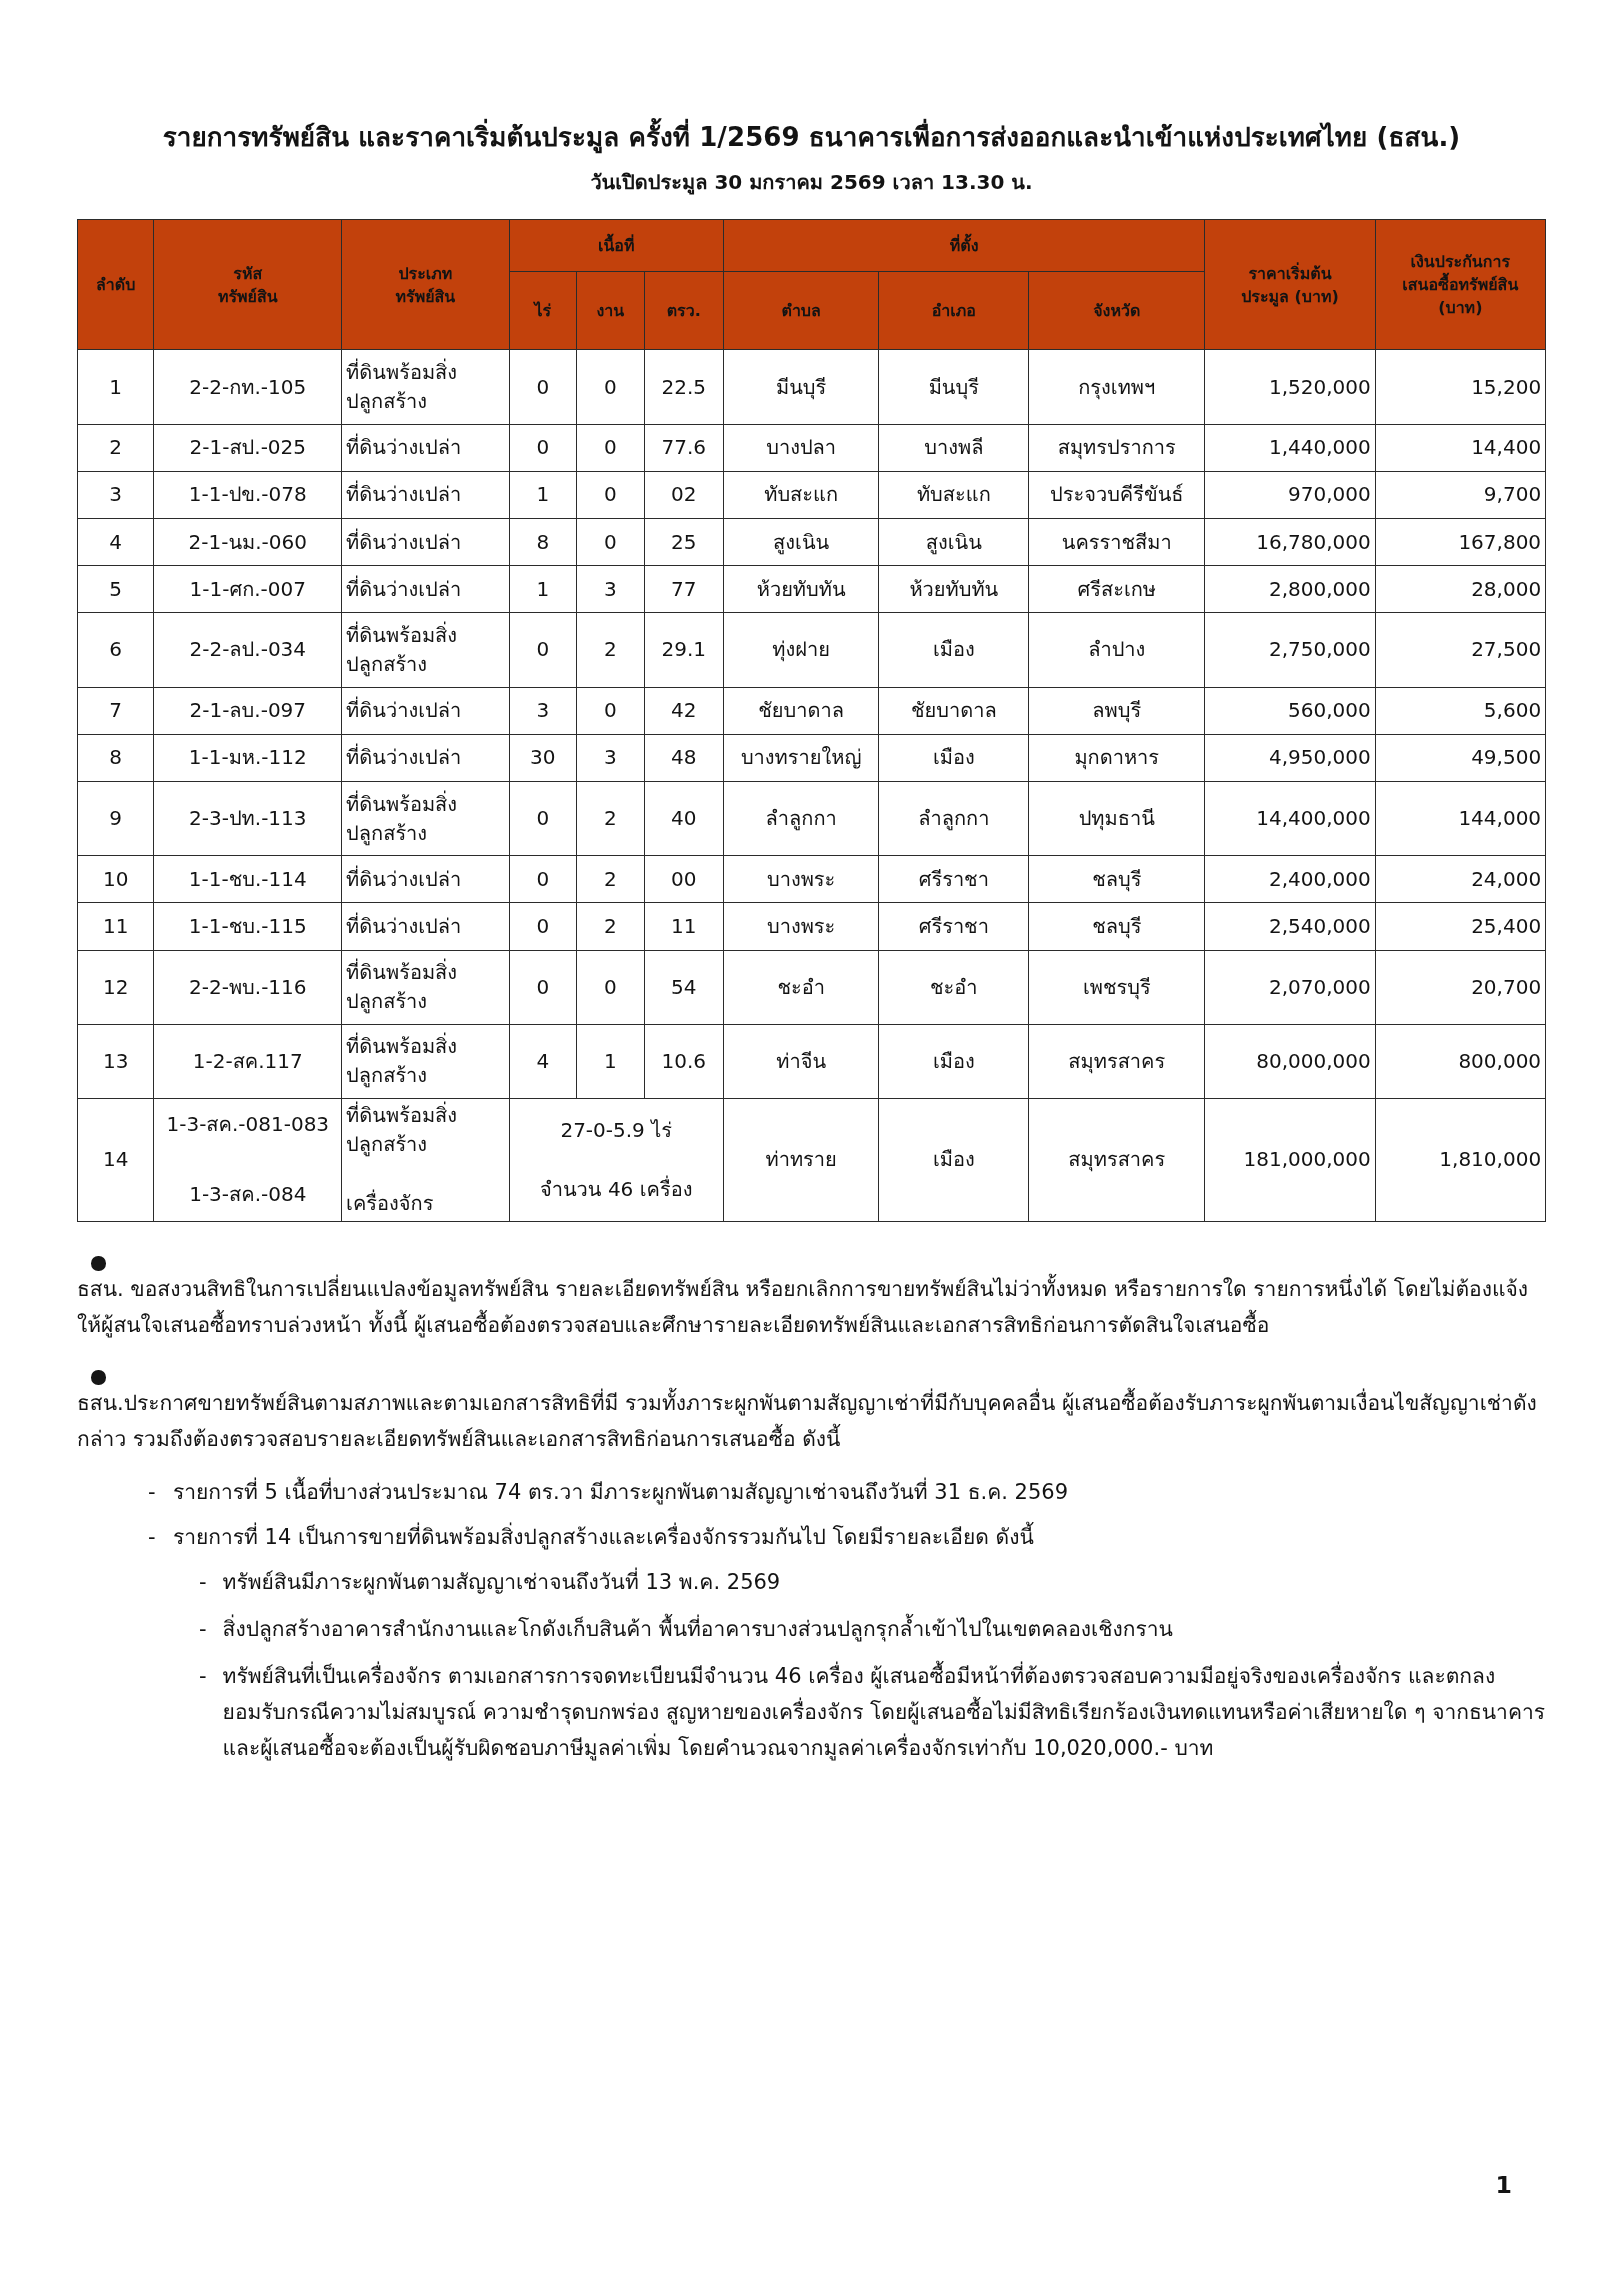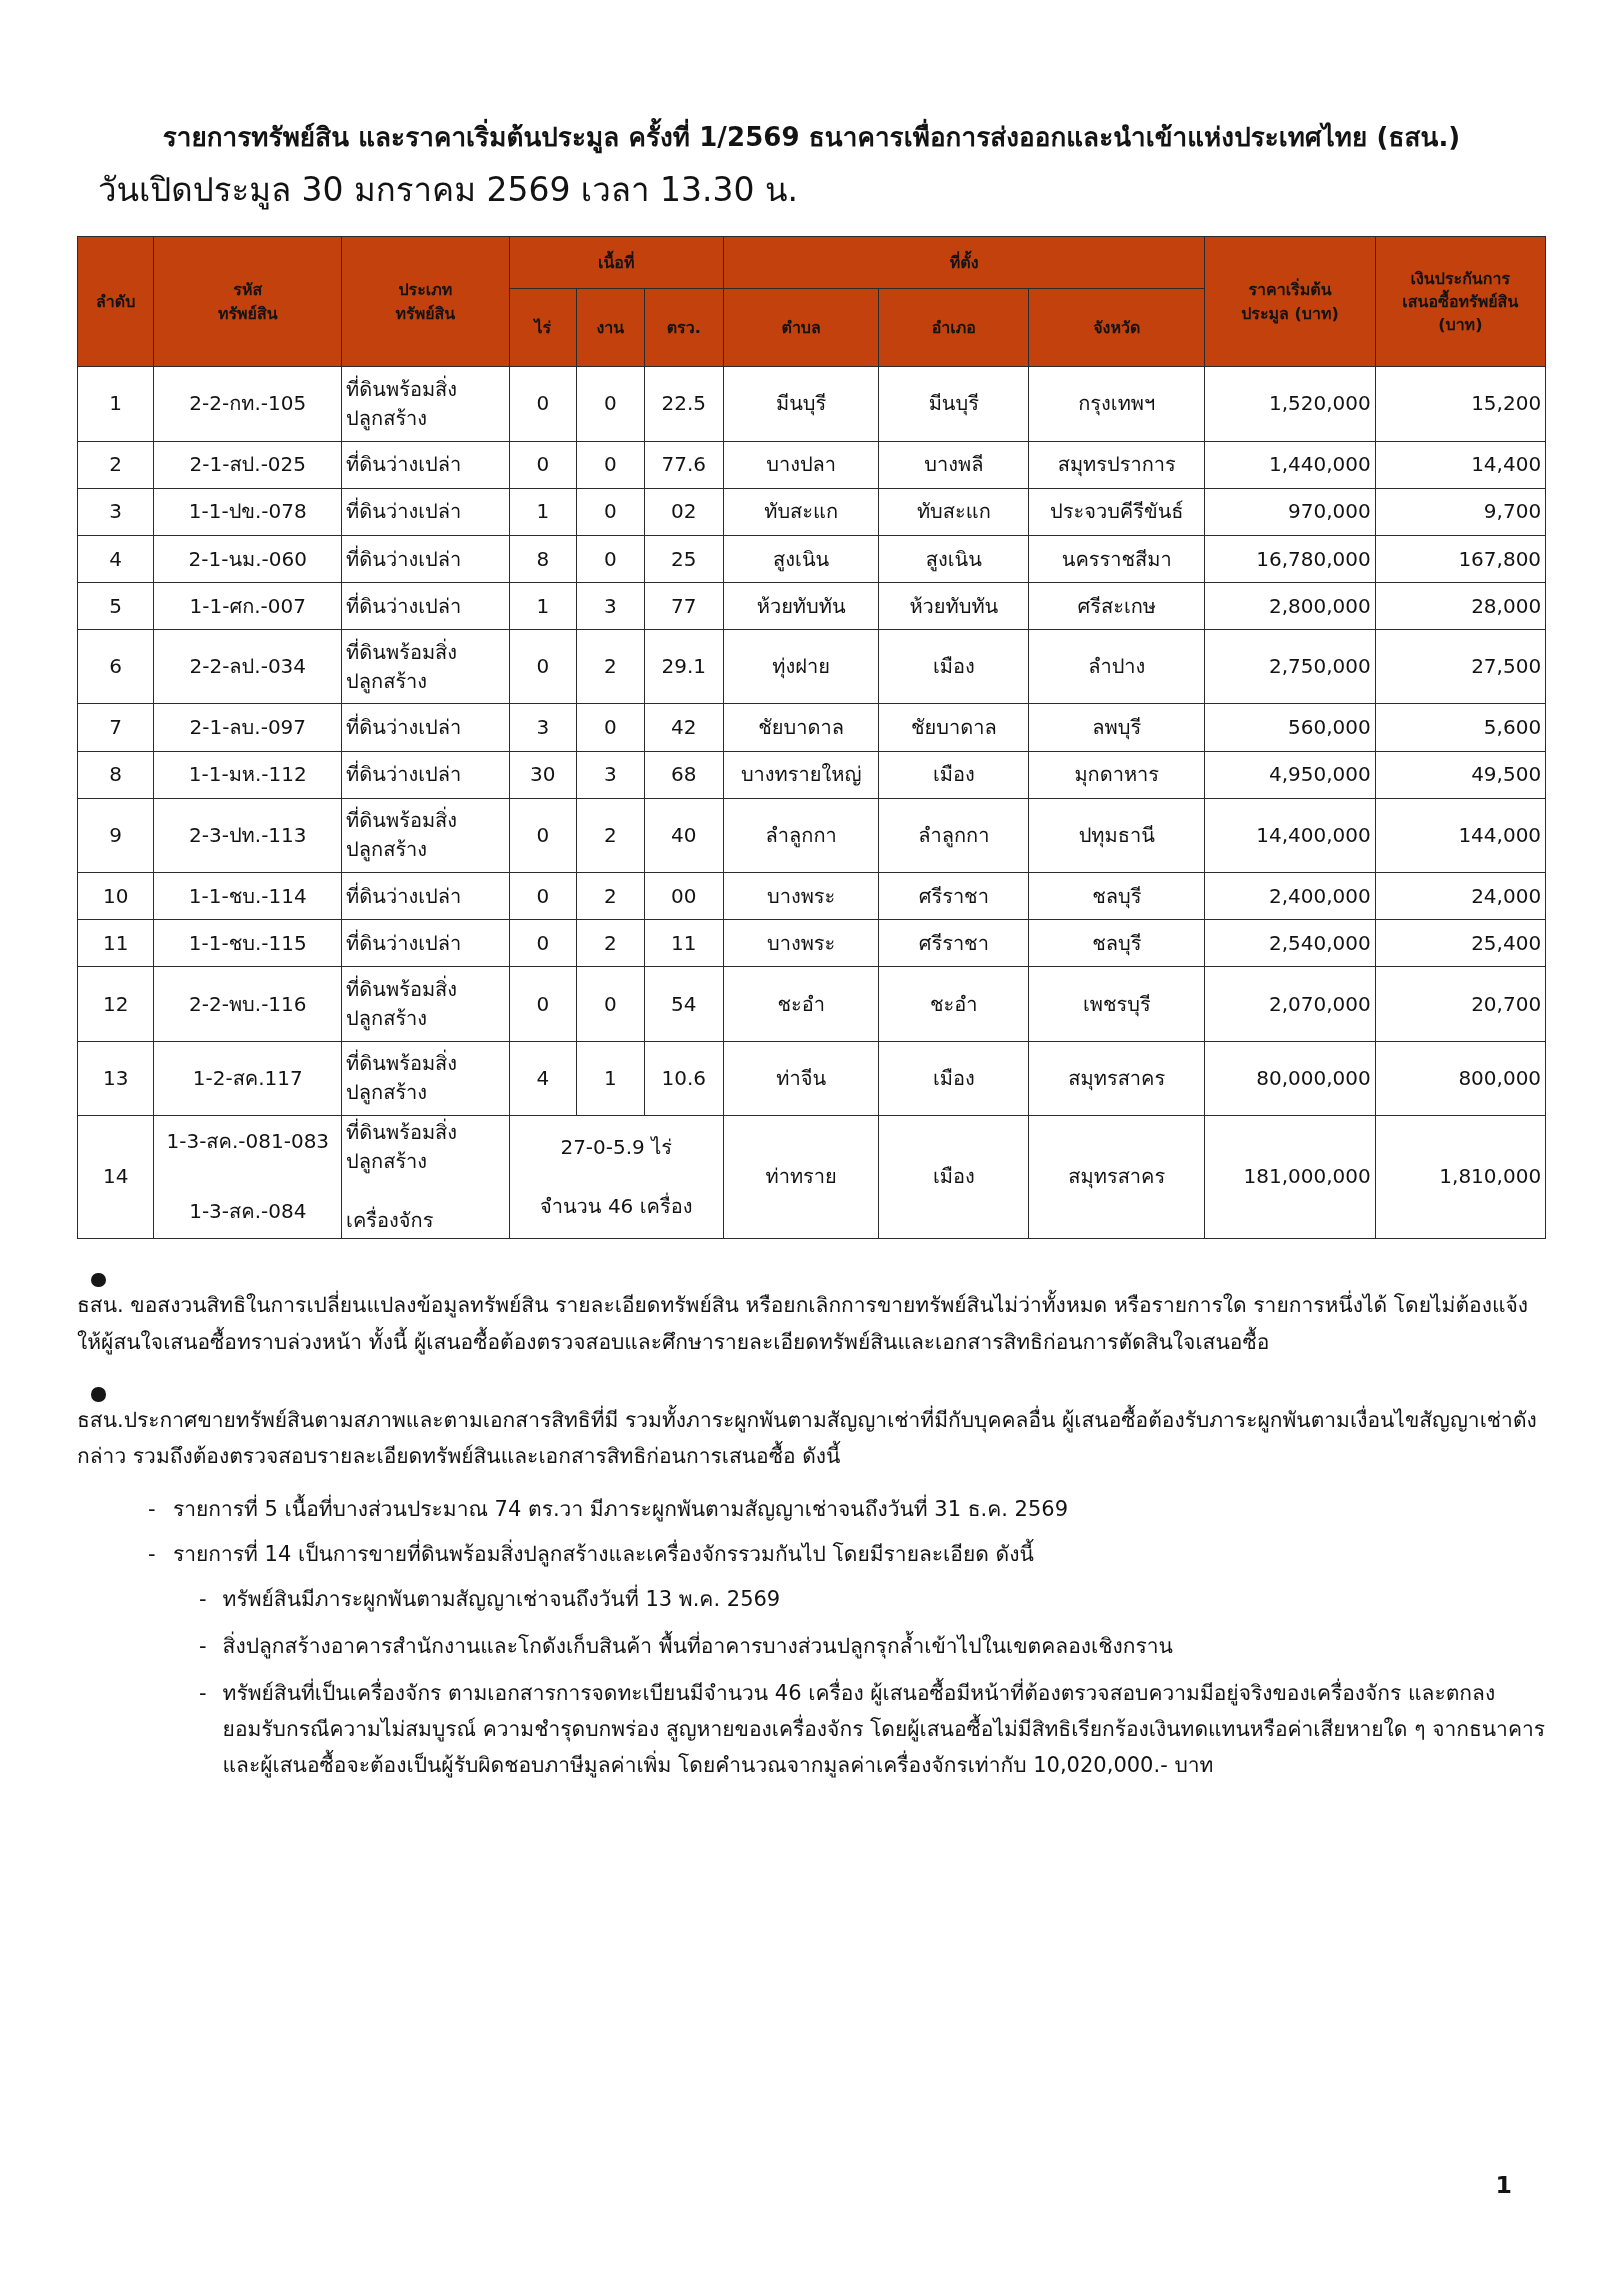--- a/index.html
+++ b/index.html
@@ -19,22 +19,23 @@
   }
   .doc-title{
     text-align:center;
     font-size:26px;
     font-weight:700;
     letter-spacing:0.1px;
     margin:111px 98px 0 98px;
     line-height:1.35;
   }
   .doc-subtitle{
-    font-size:33px;
-    font-weight:400;
+    text-align:center;
+    font-size:20px;
+    font-weight:700;
     margin:14.4px 98px 0 98px;
     line-height:1.3;
   }
 
   
   .tbl-wrap{
     margin:23.6px 77px 0 77px;
   }
   table.assets{
     width:100%;
@@ -311,21 +312,21 @@
             <td class="r">5,600</td>
           </tr>
           <tr>
             <td class="c">8</td>
             <td class="c">1-1-มห.-112</td>
             <td class="type-cell">
               <span class="ln">ที่ดินว่างเปล่า</span>
             </td>
             <td class="c">30</td>
             <td class="c">3</td>
-            <td class="c">68</td>
+            <td class="c">48</td>
             <td class="c">บางทรายใหญ่</td>
             <td class="c">เมือง</td>
             <td class="c">มุกดาหาร</td>
             <td class="r">4,950,000</td>
             <td class="r">49,500</td>
           </tr>
           <tr class="tall">
             <td class="c">9</td>
             <td class="c">2-3-ปท.-113</td>
             <td class="type-cell">

